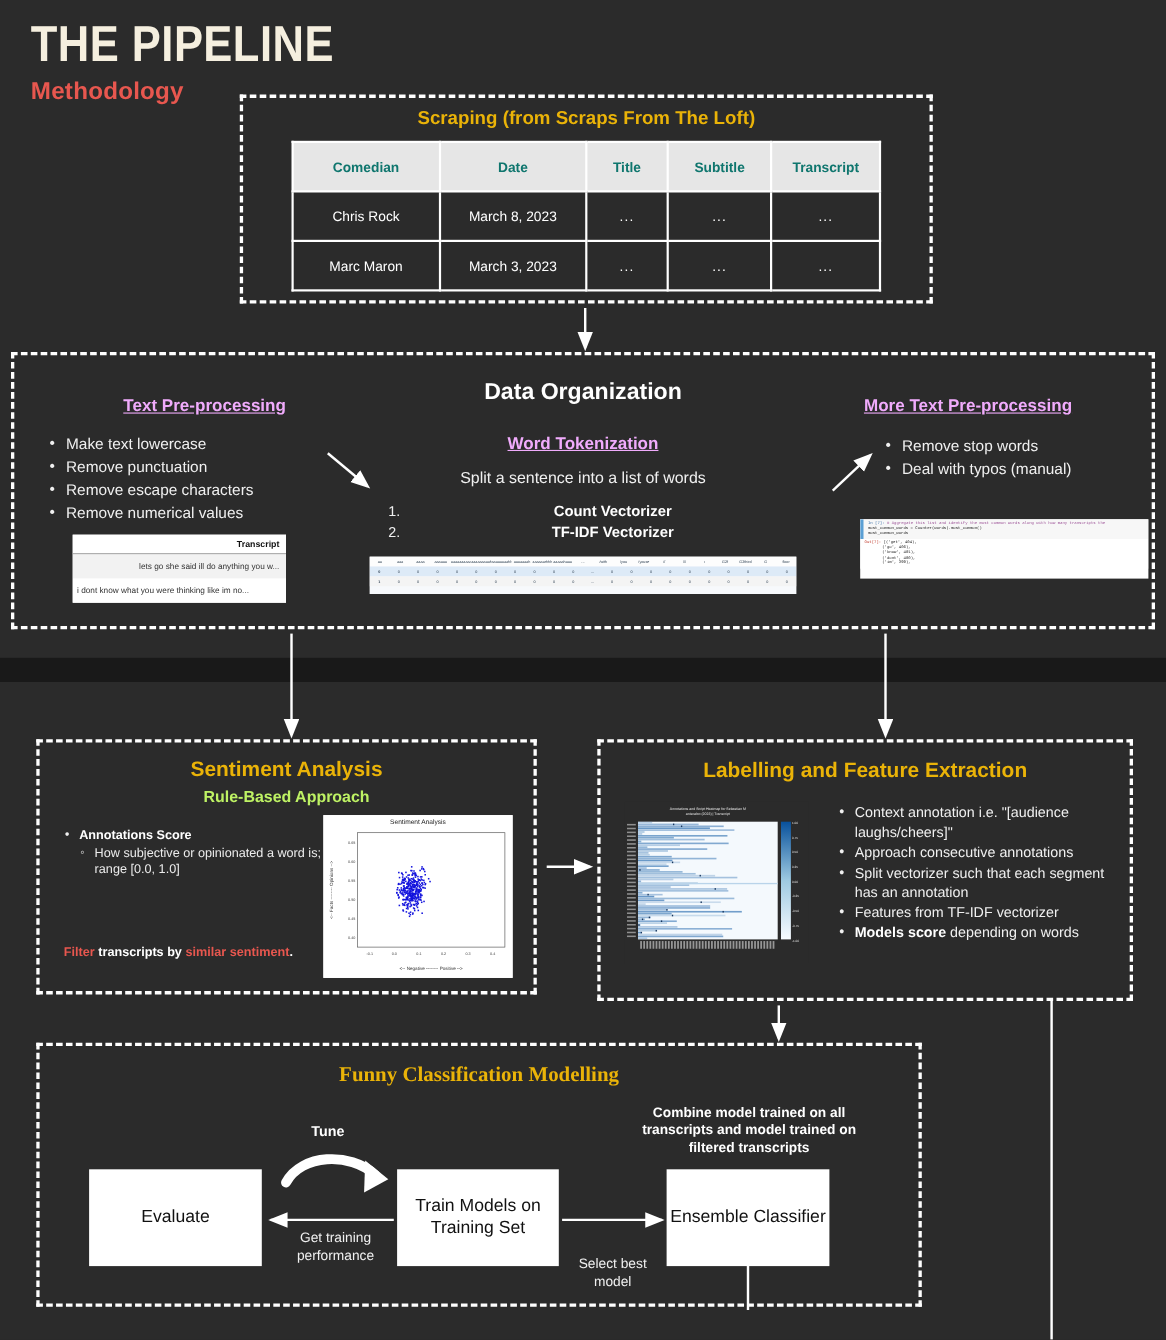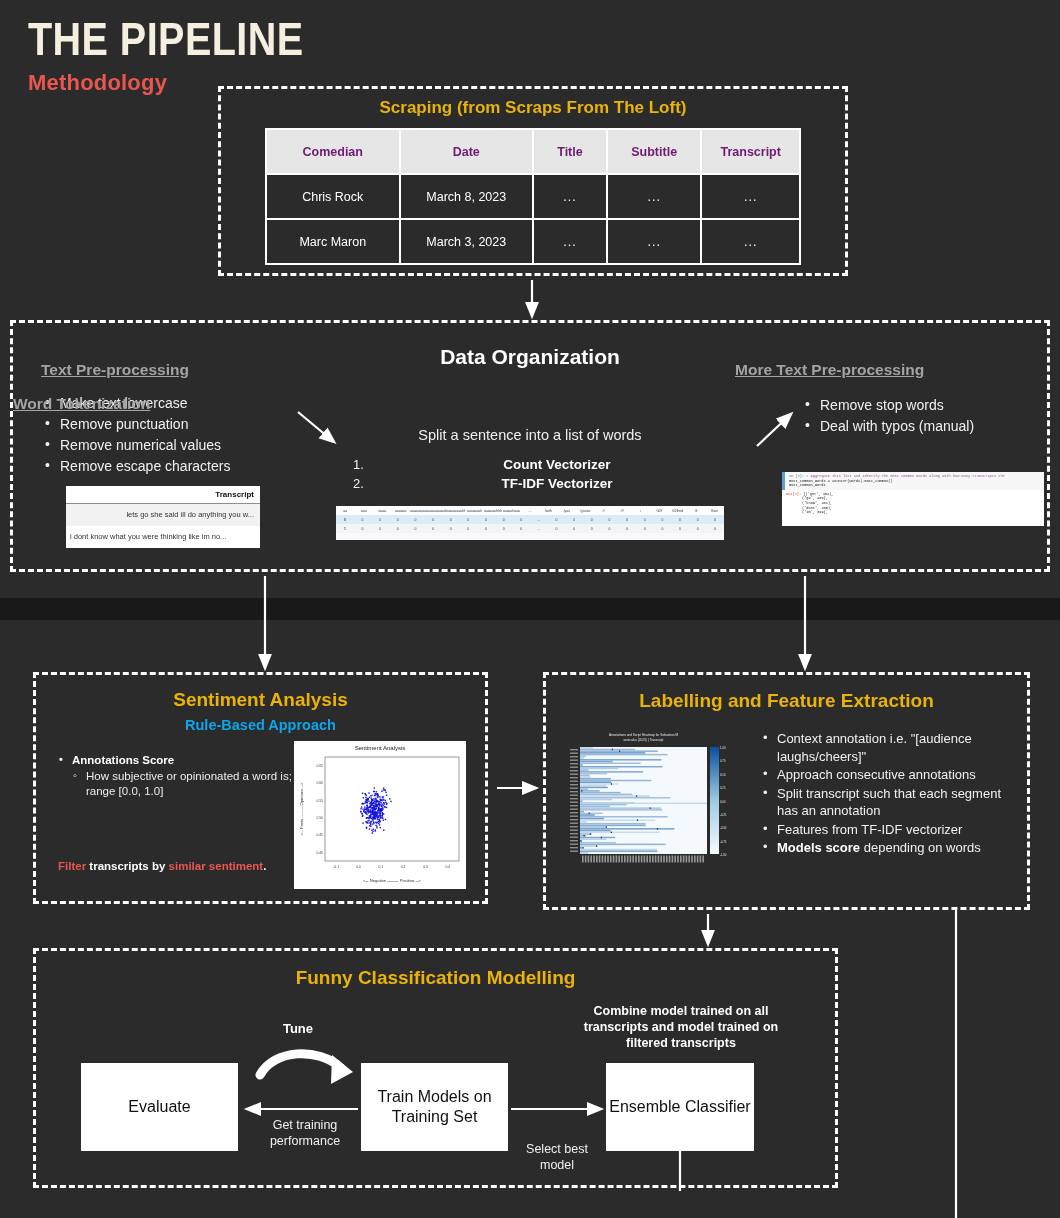--- a/index.html
+++ b/index.html
@@ -39,34 +39,34 @@
   #scraping-title { font-size: 17px; margin-top: 9px; }
   table.scrape {
     border-collapse: collapse; margin: 10px auto 0 auto;
     width: 536px; table-layout: fixed;
   }
   table.scrape th, table.scrape td {
     border: 2px solid #ffffff;
     text-align: center; font-size: 12.5px; padding: 0;
     height: 45px; vertical-align: middle;
   }
-  table.scrape th { background: #e6e6e6; color: #701a75; font-weight: 700; }
+  table.scrape th { background: #e6e6e6; color: #0f766e; font-weight: 700; }
   table.scrape td { background: #2b2b2b; color: #ffffff; font-weight: 400; }
   table.scrape .c0 { width: 130px; }
   table.scrape .c1 { width: 130px; }
   table.scrape .c2 { width: 72px; }
   table.scrape .c3 { width: 92px; }
   table.scrape .c4 { width: 96px; }
   .dots { color: #d8d8d8; letter-spacing: 1px; font-size: 12px; }
 
   
   #dataorg-box { left: 10px; top: 320px; width: 1040px; height: 252px; }
   .h-underline {
-    text-decoration: underline; font-weight: 700; color: #a3a3a3;
-    text-align: left; font-size: 15.5px;
+    text-decoration: underline; font-weight: 700; color: #f0abfc;
+    text-align: center; font-size: 15.5px;
   }
   .col-head-left { position: absolute; left: 28px; top: 38px; width: 290px; }
   .col-head-right { position: absolute; right: 22px; top: 38px; width: 290px; }
   #dataorg-title {
     position: absolute; left: 0; right: 0; top: 22px;
     text-align: center; font-size: 21px; font-weight: 700; color: #fff;
   }
   #wordtok-title { position: absolute; left: 0; right: 0; top: 72px; font-size: 15.5px; }
   #wordtok-sub {
     position: absolute; left: 0; right: 0; top: 104px; text-align: center;
@@ -121,21 +121,21 @@
   #code-shot .prompt-out { color:#c0392b; }
   #code-shot .comment { color:#9b4f96; }
   #code-shot .plain { color:#222; }
 
   
   #band { position: absolute; left: 0; top: 598px; width: 1060px; height: 22px; background: #191919; }
 
   
   #sentiment-box { left: 33px; top: 672px; width: 455px; height: 232px; }
   #sentiment-title { margin-top: 14px; font-size: 19px; }
-  #sentiment-sub { margin-top: 6px; font-size: 14.5px; text-align:center; color:#0ea5e9; font-weight:700; }
+  #sentiment-sub { margin-top: 6px; font-size: 14.5px; text-align:center; color:#bef264; font-weight:700; }
   #sentiment-list { position: absolute; left: 22px; top: 78px; width: 240px; }
   #sentiment-list li { font-size: 11.5px; line-height: 15px; font-weight: 700; color: #fff; padding-left: 14px; margin-bottom: 0; }
   #sentiment-list li:before { content: "\2022"; left: 1px; top: -1px; font-size: 11px; }
   #sentiment-list ul.sub { list-style: none; margin-top: 1px; }
   #sentiment-list ul.sub li {
     font-weight: 400; color: #ececec; font-size: 11.5px; line-height: 15px;
     padding-left: 14px; margin-bottom: 2px;
   }
   #sentiment-list ul.sub li:before { content: "\25E6"; left: 1px; top: -1px; font-size: 11px; }
   #filter-note {
@@ -150,21 +150,21 @@
   #labelling-box { left: 543px; top: 672px; width: 487px; height: 238px; }
   #labelling-title { margin-top: 15px; font-size: 19px; }
   #labelling-list { position: absolute; left: 215px; top: 55px; width: 258px; }
   #labelling-list li { font-size: 13px; line-height: 17.5px; color: #f0f0f0; padding-left: 16px; margin-bottom: 1px; }
   #labelling-list li:before { font-size:13px; }
   #labelling-list li b { color: #ffffff; }
   #heatmap { position: absolute; left: 22px; top: 54px; width: 167px; height: 147px; background: #2b2b2b; }
 
   
   #modelling-box { left: 33px; top: 948px; width: 805px; height: 240px; }
-  #modelling-title { margin-top: 16px; font-size: 19px; }
+  #modelling-title { margin-top: 16px; font-size: 19px; font-family: Liberation Serif, serif; }
   .wbox {
     position: absolute; background: #ffffff; color: #111;
     display: flex; align-items: center; justify-content: center;
     text-align: center; font-size: 16px; line-height: 20px;
   }
   #evaluate-box { left: 45px; top: 112px; width: 157px; height: 88px; }
   #train-box    { left: 325px; top: 112px; width: 147px; height: 88px; font-weight: 400; }
   #ensemble-box { left: 570px; top: 112px; width: 148px; height: 88px; }
   .smalllabel {
     position: absolute; color: #f0f0f0; font-size: 12.5px; line-height: 16px; text-align: center;
@@ -220,22 +220,22 @@
     </table>
   </div>
 
   <div class="dbox" id="dataorg-box">
     <div id="dataorg-title">Data Organization</div>
 
     <div class="h-underline col-head-left">Text Pre-processing</div>
     <ul class="bul" id="pre-list">
       <li>Make text lowercase</li>
       <li>Remove punctuation</li>
+      <li>Remove escape characters</li>
       <li>Remove numerical values</li>
-      <li>Remove escape characters</li>
     </ul>
 
     <div class="h-underline" id="wordtok-title">Word Tokenization</div>
     <div id="wordtok-sub">Split a sentence into a list of words</div>
     <div id="vec-ol">
       <div class="row">
         <span class="num">1.</span>
         <span class="lbl">Count Vectorizer</span>
       </div>
       <div class="row">
@@ -948,21 +948,21 @@
             <rect x="2" y="111" width="8" height="1.4" fill="#bbbbbb" fill-opacity="0.7"></rect>
             <rect x="2" y="114.5" width="8" height="1.4" fill="#bbbbbb" fill-opacity="0.7"></rect>
             <rect x="2" y="118" width="8" height="1.4" fill="#bbbbbb" fill-opacity="0.7"></rect>
             <rect x="2" y="121.5" width="8" height="1.4" fill="#bbbbbb" fill-opacity="0.7"></rect>
           </g>
         </svg>
     </div>
     <ul class="bul" id="labelling-list">
       <li>Context annotation i.e. "[audience laughs/cheers]"</li>
       <li>Approach consecutive annotations</li>
-      <li>Split transcript such that each segment has an annotation</li>
+      <li>Split vectorizer such that each segment has an annotation</li>
       <li>Features from TF-IDF vectorizer</li>
       <li><b>Models score</b><span> depending on words</span></li>
     </ul>
   </div>
 
   <div class="dbox" id="modelling-box">
     <div class="boxtitle" id="modelling-title">Funny Classification Modelling</div>
     <div class="smalllabel" id="tune-label">Tune</div>
     <div class="smalllabel" id="combine-label">Combine model trained on all transcripts and model trained on filtered transcripts</div>
     <div class="wbox" id="evaluate-box">Evaluate</div>

